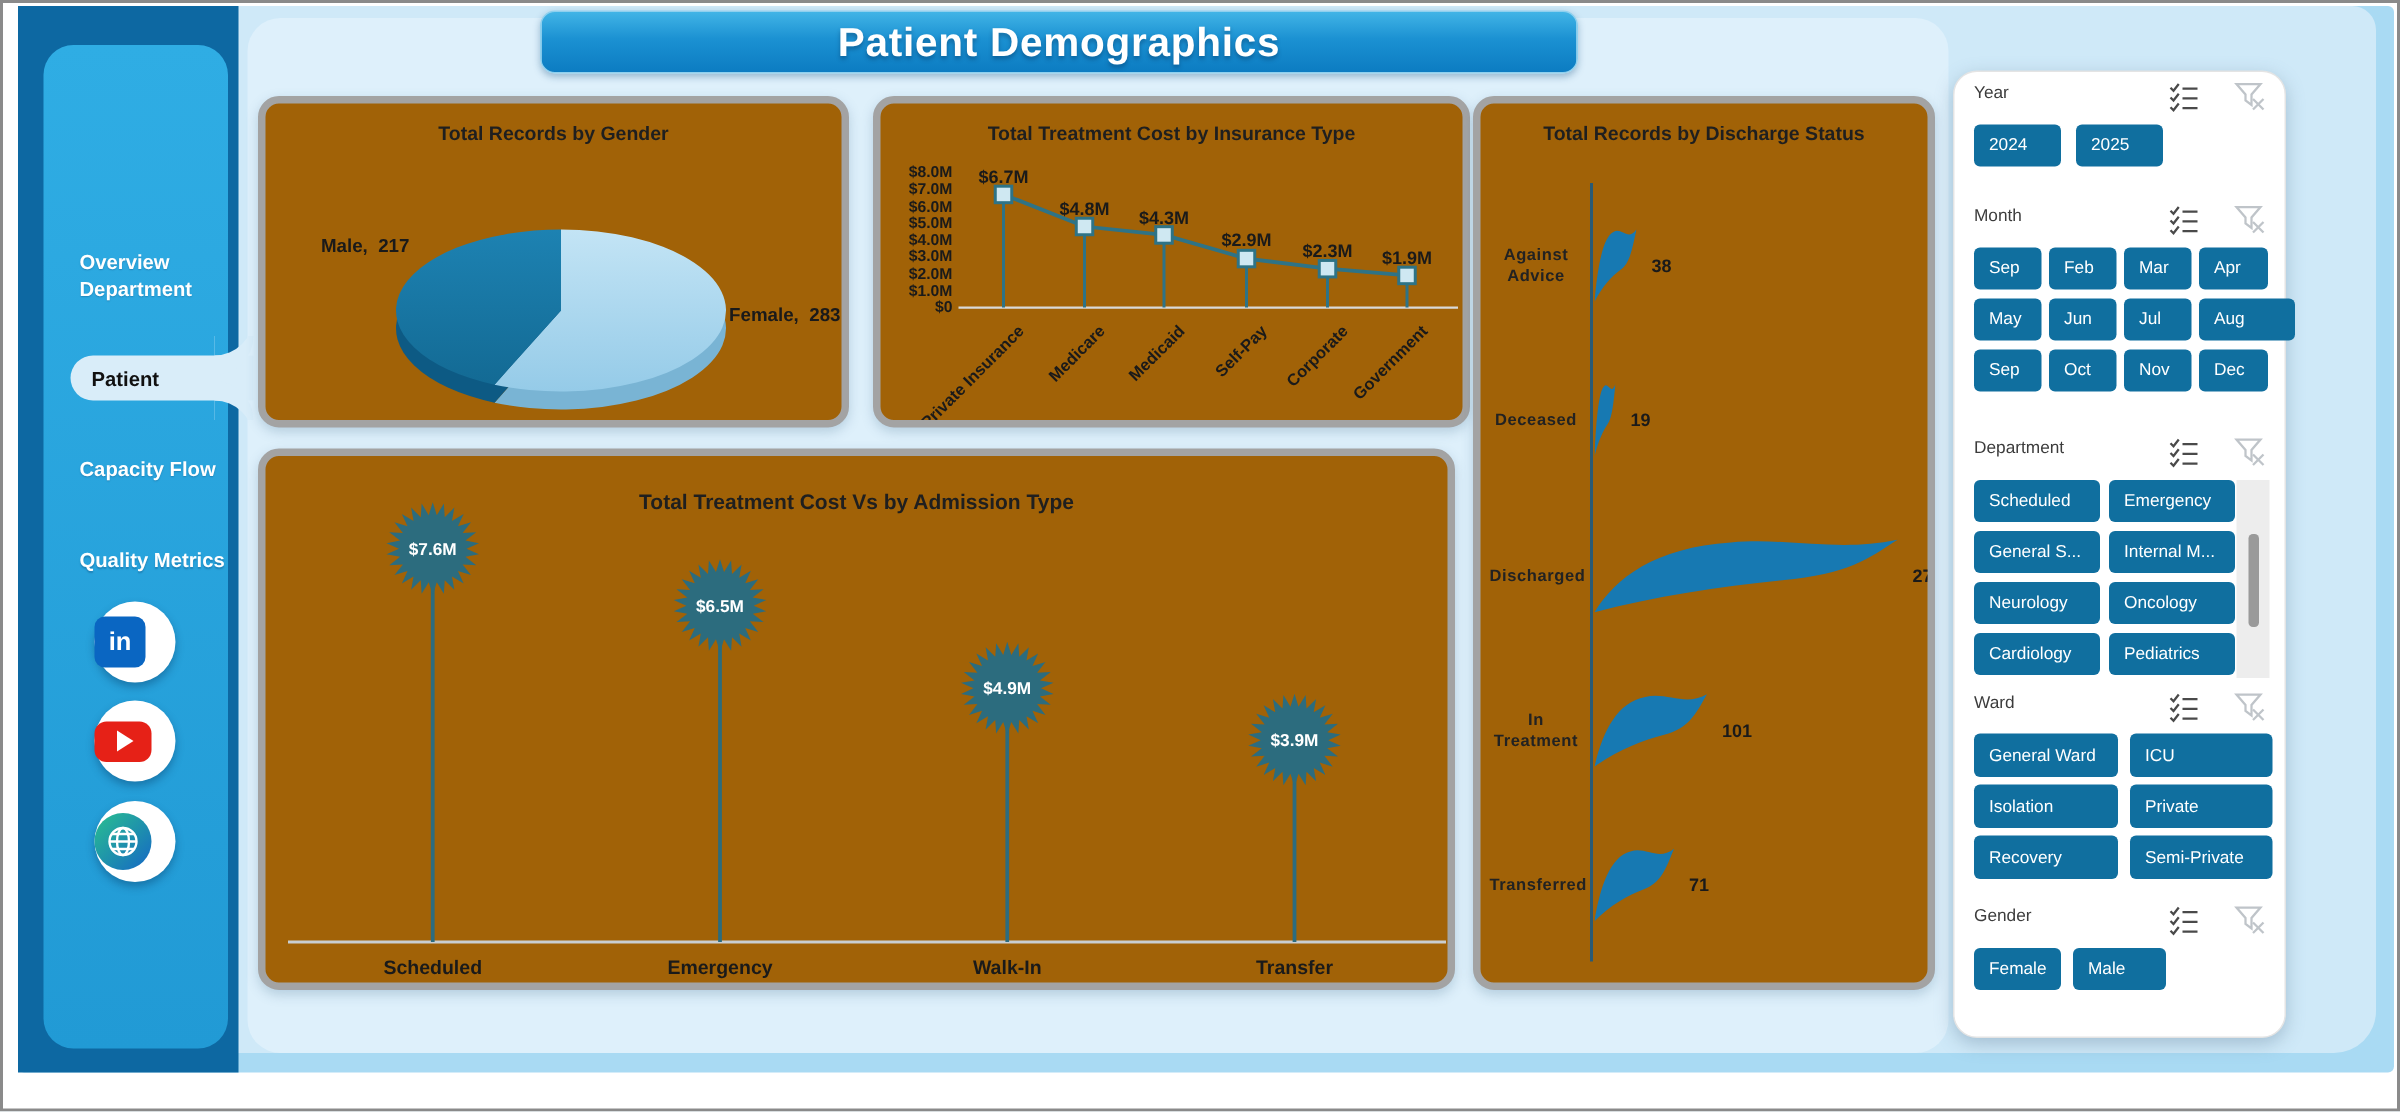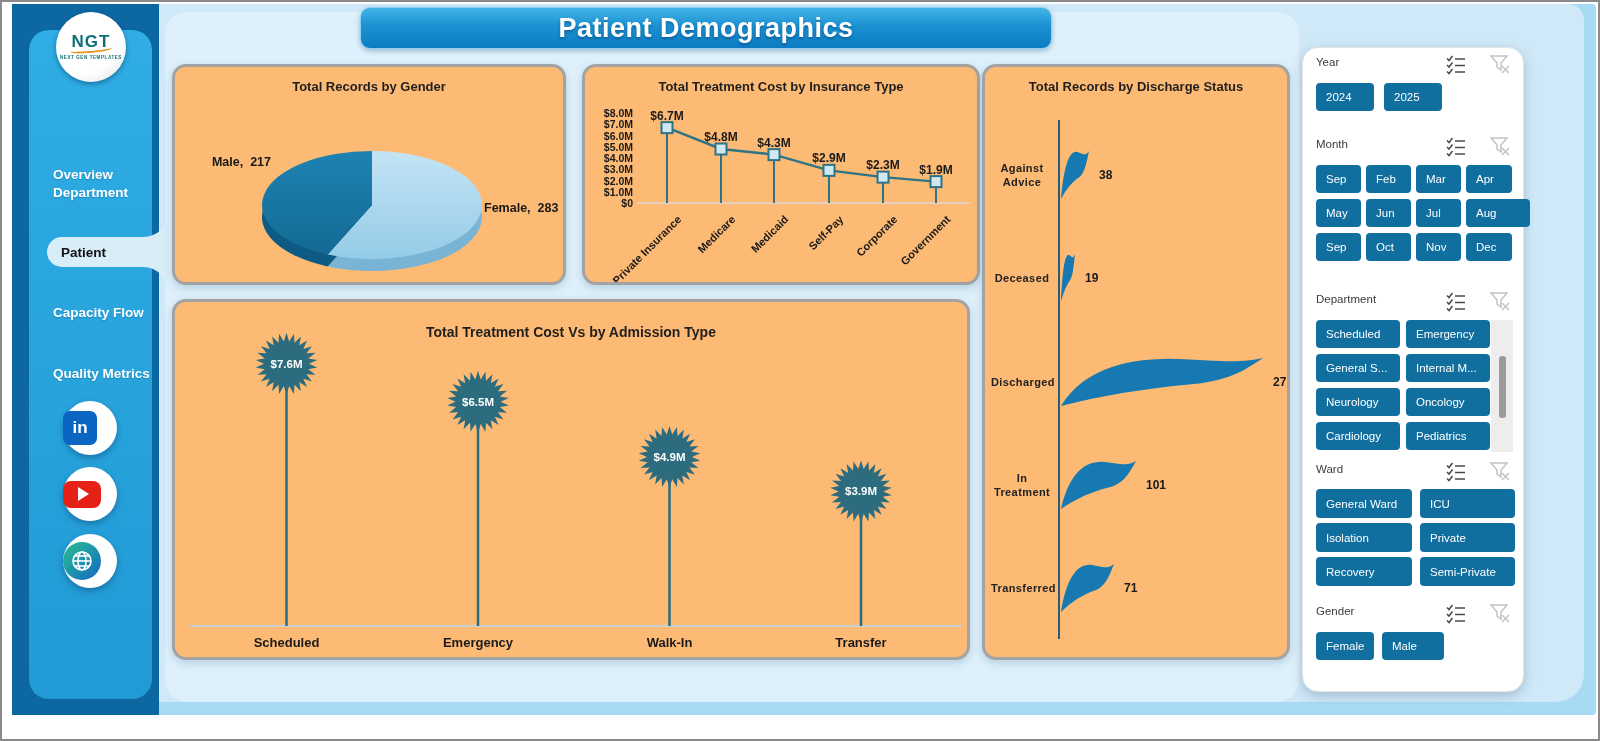--- a/index.html
+++ b/index.html
@@ -40,21 +40,21 @@
 
   
   #banner { left:358px; top:5px; width:692px; height:42px; border-radius:10px;
             background:linear-gradient(180deg,#41b4e6 0%,#1b91d2 45%,#0c7cc2 100%);
             border:1.5px solid #8fd0ee; display:flex; align-items:center; justify-content:center;
             box-shadow:0 2px 5px rgba(20,80,130,.35); }
   #banner span { color:#fff; font-size:27px; font-weight:700; letter-spacing:.5px;
                  text-shadow:0 2px 3px rgba(0,40,80,.4); }
 
   
-  .card { background:#fdba74; border:3px solid #a3a3a3; border-radius:14px;
+  .card { background:#a16207; border:5px solid #a3a3a3; border-radius:14px;
           box-shadow:0 3px 8px rgba(90,130,160,.30); overflow:hidden; }
   #card-pie  { left:170px; top:62px;  width:394px; height:221px; }
   #card-line { left:580px; top:62px;  width:398px; height:221px; }
   #card-loll { left:170px; top:297px; width:798px; height:361px; }
   #card-flag { left:980px; top:62px;  width:308px; height:596px; }
   .card-title { position:absolute; left:0; right:0; top:12px; text-align:center;
                 font-weight:700; color:#1f1f1f; font-size:13px; }
   #card-loll .card-title { font-size:14px;margin-top:10px; }
 
   
@@ -91,25 +91,20 @@
 <body>
 
 <div id="app">
   <div class="abs" id="canvas">
     <div id="lightbg"></div>
   </div>
   <div class="abs" id="frame"></div>
 
   <div class="abs" id="sidebar">
     <div id="sidebar-inner"></div>
-    <div class="logo-circle">
-      <div class="logo-text">NGT</div>
-      <div class="logo-swoosh"></div>
-      <div class="logo-sub">NEXT GEN TEMPLATES</div>
-    </div>
     <div id="menu">
         <div class="menu-item" style="top: 112px; margin-top: 43px;">Overview</div>
         <div class="menu-item" style="top: 173px;">Department</div>
         <div class="menu-item active" style="top: 233px;">Patient</div>
         <div class="menu-item" style="top: 293px;">Capacity Flow</div>
         <div class="menu-item" style="top: 354px;">Quality Metrics</div>
       </div>
 
     <div class="social" style="top:397px">
       <div style="width:34px;height:34px;border-radius:7px;background:#0a66c2;display:flex;align-items:center;justify-content:center;color:#fff;font-weight:800;font-size:17px;">in</div>

